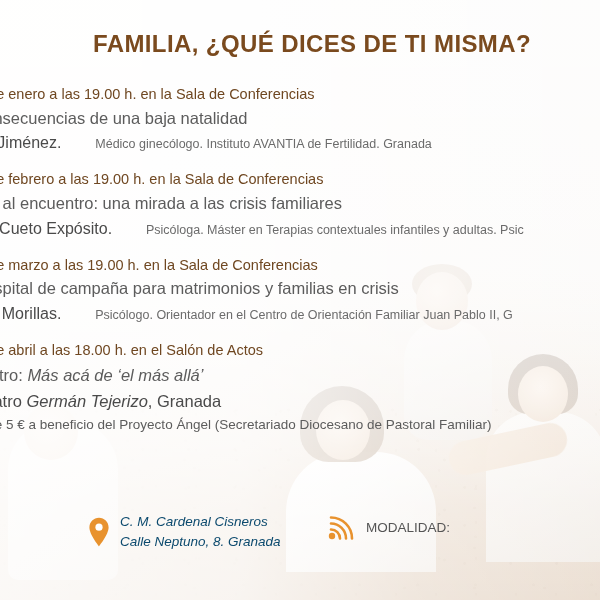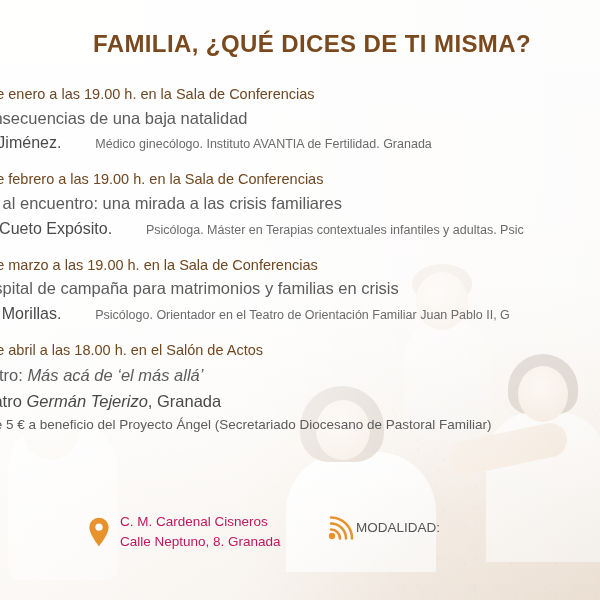--- a/index.html
+++ b/index.html
@@ -168,31 +168,33 @@
   .venue {
     position: absolute;
     left: 88px;
     top: 0;
     display: flex;
     align-items: center;
     gap: 10px;
   }
   .venue-text {
     font-size: 13.5px;
-    color: #be185d;
+    color: #0c4a6e;
     line-height: 1.45;
     white-space: nowrap;
+    font-style: italic;
   }
   .pin { width: 22px; height: 30px; flex: none; }
   .modality {
     position: absolute;
     left: 326px;
     top: 2px;
     display: flex;
     align-items: center;
+    gap: 10px;
   }
   .mod-text {
     font-size: 13.5px;
     color: #555;
     line-height: 1.45;
     white-space: nowrap;
   }
   .wifi { width: 30px; height: 28px; flex: none; }
 </style>
 </head>
@@ -241,21 +243,21 @@
           <span class="name">ría Cueto Expósito.</span>
           <span class="role">Psicóloga. Máster en Terapias contextuales infantiles y adultas. Psic</span>
         </div>
       </div>
 
       <div class="session">
         <div class="s-when">8 de marzo a las 19.00 h. en la Sala de Conferencias</div>
         <div class="s-topic">hospital de campaña para matrimonios y familias en crisis</div>
         <div class="s-speaker">
           <span class="name">cía Morillas.</span>
-          <span class="role">Psicólogo. Orientador en el Teatro de Orientación Familiar Juan Pablo II, G</span>
+          <span class="role">Psicólogo. Orientador en el Centro de Orientación Familiar Juan Pablo II, G</span>
         </div>
       </div>
 
       <div class="session theatre-wrap">
         <div class="s-when">5 de abril a las 18.00 h. en el Salón de Actos</div>
         <div class="t-line1">
           <span>teatro: </span><em>Más acá de ‘el más allá’</em>
         </div>
         <div class="t-line2">
           <span>Teatro </span><em>Germán Tejerizo</em><span>, Granada</span>

